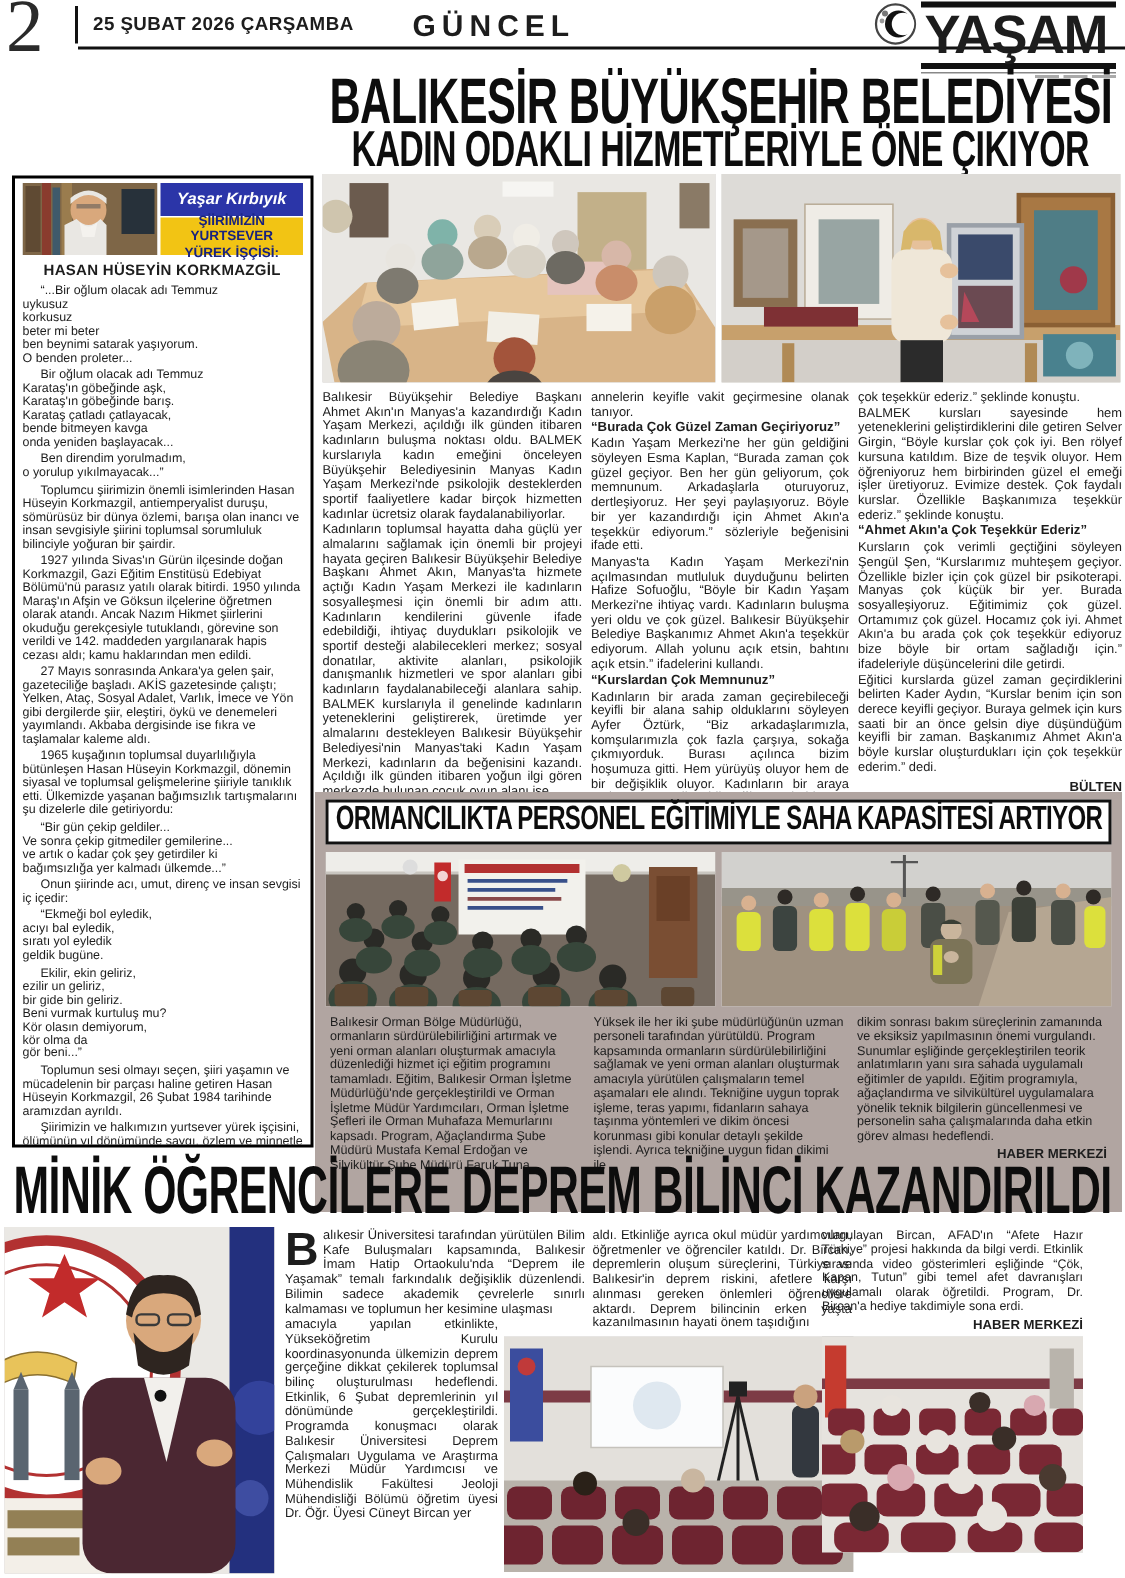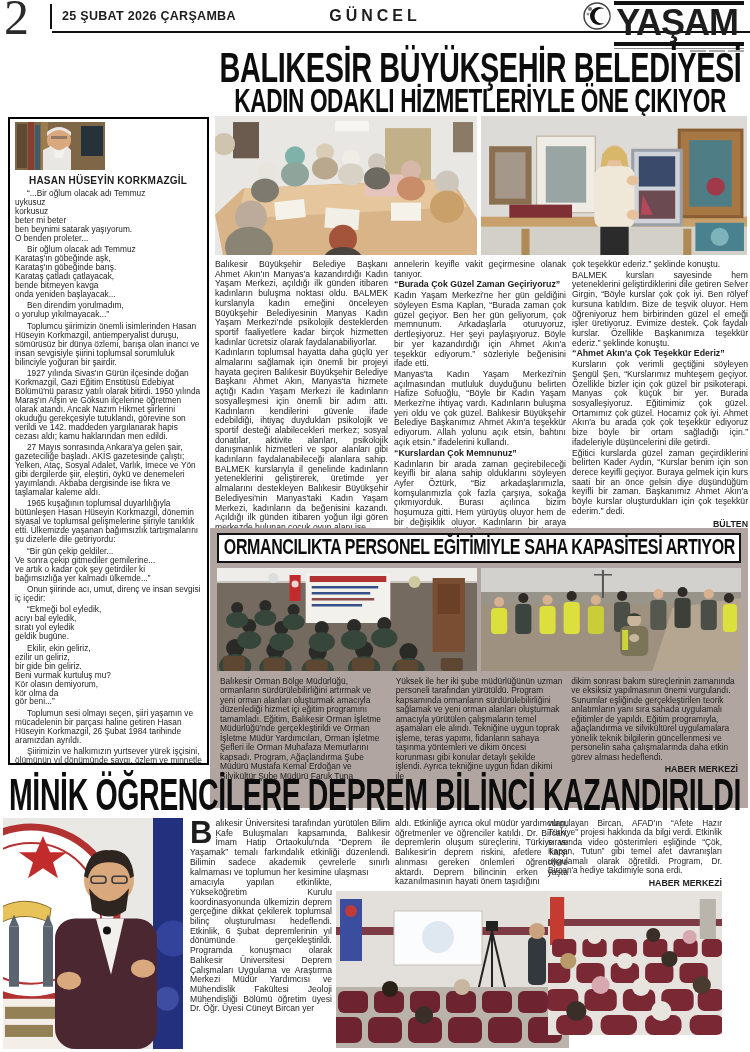--- a/index.html
+++ b/index.html
@@ -4,21 +4,21 @@
 <style>
   html,body{margin:0;padding:0;background:#e9e9e9;}
   .page{position:relative;width:750px;height:1052px;background:#fff;overflow:hidden;
         font-family:"Liberation Sans",sans-serif;color:#1d1d1d;margin:0 auto;}
   .abs{position:absolute;}
   
   .pagenum{font-family:"Liberation Serif",serif;font-size:50px;font-weight:400;color:#2a2a2a;line-height:1;}
   .vrule{width:2px;background:#111;}
   .hrule{height:2px;background:#111;}
   .date{font-size:12.5px;font-weight:bold;letter-spacing:.3px;}
-  .section{font-size:16px;font-weight:bold;letter-spacing:4px;text-align:center;}
+  .section{font-size:20px;font-weight:bold;letter-spacing:4px;text-align:left;}
   .logo{display:flex;align-items:flex-start;gap:2px;}
   .wordmark{font-size:36px;font-weight:bold;letter-spacing:-1px;line-height:1.0;
             border-top:4px solid #111;border-bottom:4px solid #111;padding:0 6px 1px 2px;}
   .logo-sub{height:1px;background:#888;margin-top:2px;}
   .logo-sub2{height:3px;margin-top:1px;display:flex;gap:3px;justify-content:flex-end;}
   .logo-sub2 span{display:inline-block;width:16px;height:2px;background:#aaa;}
   
   .hwrap{display:flex;justify-content:center;overflow:visible;}
   .cond{display:inline-block;font-weight:bold;color:#0d0d0d;white-space:nowrap;
         letter-spacing:-.5px;transform:scale(.78,1.16);transform-origin:center top;line-height:1;}
@@ -97,20 +97,26 @@
             <rect x="13" y="0" width="6" height="48" fill="#8a3c2e"></rect>
           <rect x="20" y="3" width="5" height="45" fill="#3f5a6b"></rect>
             <rect x="26" y="0" width="7" height="48" fill="#9a7c4e"></rect>
           <rect x="66" y="4" width="22" height="30" fill="#27313a"></rect>
           <circle cx="44" cy="18" r="12" fill="#d9a87c"></circle>
           <path d="M32 14 q12 -12 24 0 l0 -4 q-12 -10 -24 0 z" fill="#e8e6e2"></path>
           <rect x="36" y="14" width="16" height="3" fill="#555" opacity=".55"></rect>
           <path d="M36 24 q8 8 16 0 l4 4 v20 h-28 v-20 z" fill="#e9e7e3"></path>
           <path d="M38 26 q6 6 12 0 l-2 10 h-8 z" fill="#f4f2ee"></path>
         </svg>
+      </div>
+      <div class="labels">
+        <div class="lab-blue">Yaşar Kırbıyık</div>
+        <div class="lab-yellow">
+          <span><span>ŞİİRİMİZİN YURTSEVER</span><br><span>YÜREK İŞÇİSİ:</span></span>
+        </div>
       </div>
     </div>
     <h3>HASAN HÜSEYİN KORKMAZGİL</h3>
     <p class="poem ind">“...Bir oğlum olacak adı Temmuz
 uykusuz
 korkusuz
 beter mi beter
 ben beynimi satarak yaşıyorum.
 O benden proleter...</p>
     <p class="poem ind">Bir oğlum olacak adı Temmuz
@@ -379,21 +385,21 @@
       <path d="M86 70 q20 26 40 0 l-3 22 q-17 12 -34 0 z" fill="#2e2520"></path>
       <rect x="88" y="58" width="15" height="7" rx="3" fill="none" stroke="#3a3a3a" stroke-width="1.6"></rect>
       <rect x="109" y="58" width="15" height="7" rx="3" fill="none" stroke="#3a3a3a" stroke-width="1.6"></rect>
       <circle cx="104" cy="112" r="4" fill="#111"></circle>
       <ellipse cx="66" cy="162" rx="12" ry="9" fill="#d9a87c"></ellipse>
         <ellipse cx="140" cy="150" rx="12" ry="9" fill="#d9a87c"></ellipse>
     </svg>
   </div>
 
   <div class="abs bt" style="left:190px;top:819px;width:200px;">
-    <p><span class="dropcap">B</span><span>alıkesir Üniversitesi tarafından yürütülen Bilim Kafe Buluşmaları kapsamında, Balıkesir İmam Hatip Ortaokulu'nda “Deprem ile Yaşamak” temalı farkındalık etkinliği düzenlendi. Bilimin sadece akademik çevrelerle sınırlı kalmaması ve toplumun her kesimine ulaşması</span></p>
+    <p><span class="dropcap">B</span><span>alıkesir Üniversitesi tarafından yürütülen Bilim Kafe Buluşmaları kapsamında, Balıkesir İmam Hatip Ortaokulu'nda “Deprem ile Yaşamak” temalı farkındalık değişiklik düzenlendi. Bilimin sadece akademik çevrelerle sınırlı kalmaması ve toplumun her kesimine ulaşması</span></p>
     <p class="narrow">amacıyla yapılan etkinlikte, Yükseköğretim Kurulu koordinasyonunda ülkemizin deprem gerçeğine dikkat çekilerek toplumsal bilinç oluşturulması hedeflendi. Etkinlik, 6 Şubat depremlerinin yıl dönümünde gerçekleştirildi. Programda konuşmacı olarak Balıkesir Üniversitesi Deprem Çalışmaları Uygulama ve Araştırma Merkezi Müdür Yardımcısı ve Mühendislik Fakültesi Jeoloji Mühendisliği Bölümü öğretim üyesi Dr. Öğr. Üyesi Cüneyt Bircan yer</p>
   </div>
 
   <div class="abs" style="left:395px;top:819px;width:173px;">
     <div class="bt">aldı. Etkinliğe ayrıca okul müdür yardımcıları, öğretmenler ve öğrenciler katıldı. Dr. Bircan, depremlerin oluşum süreçlerini, Türkiye ve Balıkesir'in deprem riskini, afetlere karşı alınması gereken önlemleri öğrencilere aktardı. Deprem bilincinin erken yaşta kazanılmasının hayati önem taşıdığını</div>
     <div class="photo" style="width:233px;height:157px;margin:4px 0 0 -59px;" aria-label="conference hall with projection screen">
       <svg viewBox="0 0 233 157" preserveAspectRatio="none">
         <rect width="233" height="157" fill="#e3e0db"></rect>
         <rect y="36" width="233" height="8" fill="#7d3b45"></rect>
         <rect x="4" y="8" width="22" height="62" fill="#3b4d9e"></rect>

